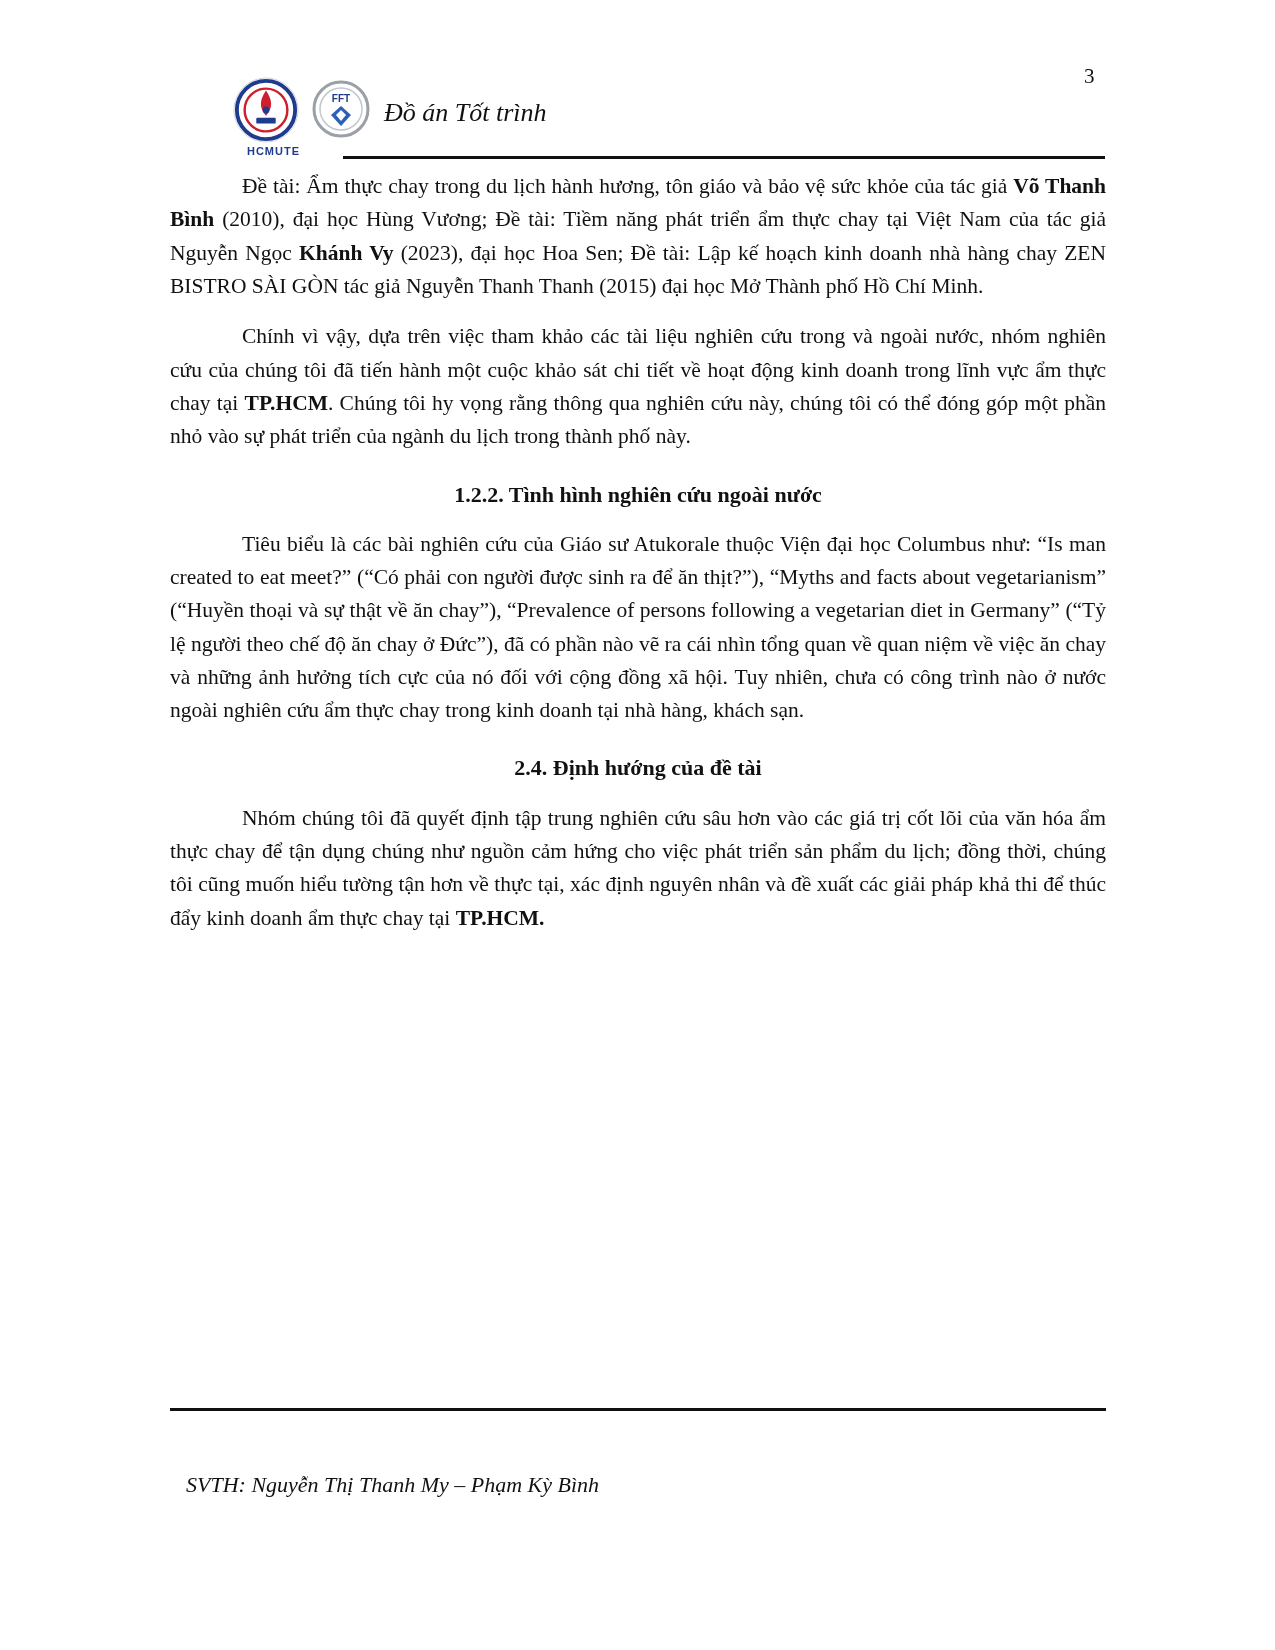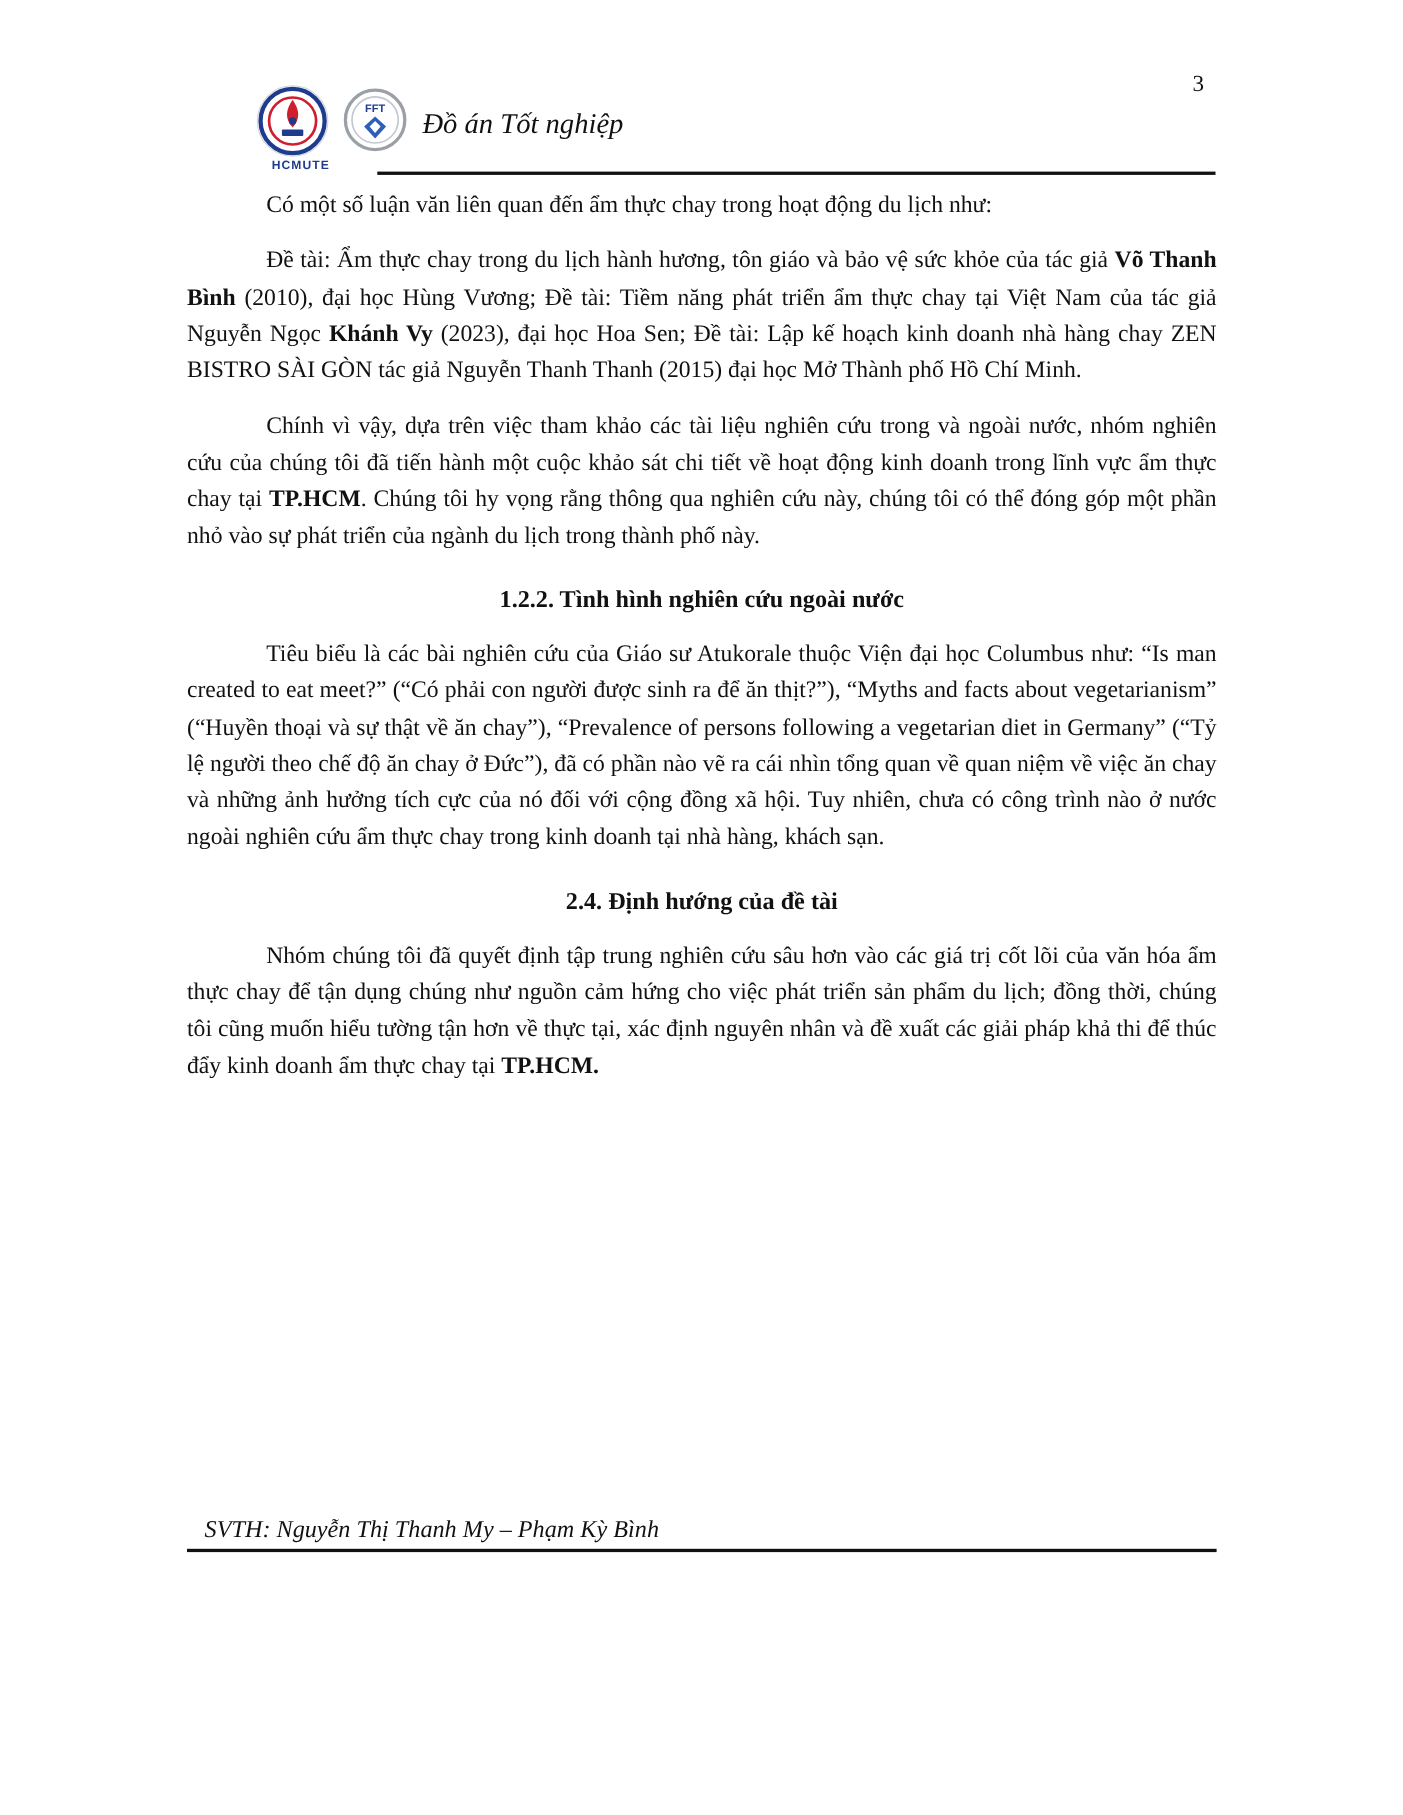--- a/index.html
+++ b/index.html
@@ -83,21 +83,21 @@
   .footer-rule {
     position: absolute;
     top: 1408px;
     left: 170px;
     width: 936px;
     height: 3px;
     background: #111111;
   }
   .footer {
     position: absolute;
-    top: 1377px;
+    top: 1472px;
     left: 186px;
     font-style: italic;
     font-size: 22px;
   }
 </style>
 </head>
 <body>
 
 <div class="page">
 
@@ -119,27 +119,26 @@
     <div class="logo-block fft-wrap">
       <svg width="58" height="58" viewBox="0 0 58 58">
         <circle cx="29" cy="29" r="27" fill="#ffffff" stroke="#9aa0a6" stroke-width="3"></circle>
         <circle cx="29" cy="29" r="21" fill="none" stroke="#c3c8cf" stroke-width="1.5"></circle>
         <text x="29" y="22" text-anchor="middle" font-family="Liberation Sans, sans-serif" font-size="10" font-weight="bold" fill="#1f3b8e">FFT</text>
         <path d="M29 26 L39 35 L29 46 L19 35 Z" fill="#2b5fb8"></path>
         <path d="M29 30 L34 35 L29 41 L24 35 Z" fill="#ffffff"></path>
       </svg>
     </div>
 
-    <div class="header-title">Đồ án Tốt nghiệp</div>
+    <div class="header-title">Đồ án Tốt trình</div>
   </div>
 
   <div class="header-rule"></div>
 
   <div class="content">
-      <p><span>Có một số luận văn liên quan đến ẩm thực chay trong hoạt động du lịch như:</span></p>
       <p><span>Đề tài: Ẩm thực chay trong du lịch hành hương, tôn giáo và bảo vệ sức khỏe của tác giả </span><span class="bold">Võ Thanh Bình</span><span> (2010), đại học Hùng Vương; Đề tài: Tiềm năng phát triển ẩm thực chay tại Việt Nam của tác giả Nguyễn Ngọc </span><span class="bold">Khánh Vy</span><span> (2023), đại học Hoa Sen; Đề tài: Lập kế hoạch kinh doanh nhà hàng chay ZEN BISTRO SÀI GÒN tác giả Nguyễn Thanh Thanh (2015) đại học Mở Thành phố Hồ Chí Minh.</span></p>
       <p><span>Chính vì vậy, dựa trên việc tham khảo các tài liệu nghiên cứu trong và ngoài nước, nhóm nghiên cứu của chúng tôi đã tiến hành một cuộc khảo sát chi tiết về hoạt động kinh doanh trong lĩnh vực ẩm thực chay tại </span><span class="bold">TP.HCM</span><span>. Chúng tôi hy vọng rằng thông qua nghiên cứu này, chúng tôi có thể đóng góp một phần nhỏ vào sự phát triển của ngành du lịch trong thành phố này.</span></p>
       <h3><span class="bold">1.2.2. Tình hình nghiên cứu ngoài nước</span></h3>
       <p><span>Tiêu biểu là các bài nghiên cứu của Giáo sư Atukorale thuộc Viện đại học Columbus như: “Is man created to eat meet?” (“Có phải con người được sinh ra để ăn thịt?”), “Myths and facts about vegetarianism” (“Huyền thoại và sự thật về ăn chay”), “Prevalence of persons following a vegetarian diet in Germany” (“Tỷ lệ người theo chế độ ăn chay ở Đức”), đã có phần nào vẽ ra cái nhìn tổng quan về quan niệm về việc ăn chay và những ảnh hưởng tích cực của nó đối với cộng đồng xã hội. Tuy nhiên, chưa có công trình nào ở nước ngoài nghiên cứu ẩm thực chay trong kinh doanh tại nhà hàng, khách sạn.</span></p>
       <h3><span class="bold">2.4. Định hướng của đề tài</span></h3>
       <p><span>Nhóm chúng tôi đã quyết định tập trung nghiên cứu sâu hơn vào các giá trị cốt lõi của văn hóa ẩm thực chay để tận dụng chúng như nguồn cảm hứng cho việc phát triển sản phẩm du lịch; đồng thời, chúng tôi cũng muốn hiểu tường tận hơn về thực tại, xác định nguyên nhân và đề xuất các giải pháp khả thi để thúc đẩy kinh doanh ẩm thực chay tại </span><span class="bold">TP.HCM.</span></p>
     </div>
 
   <div class="footer-rule"></div>
 

